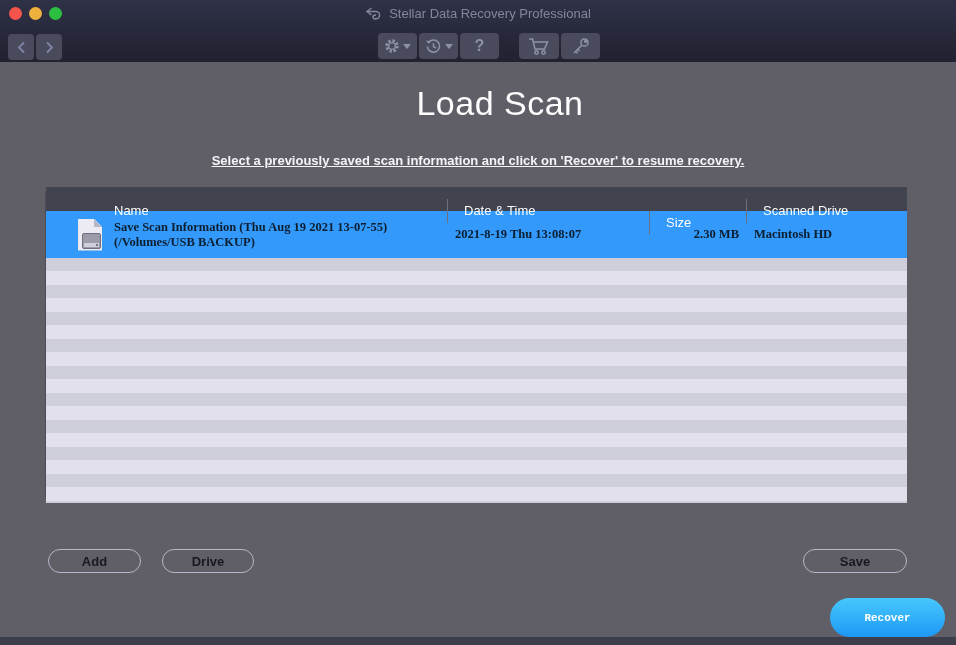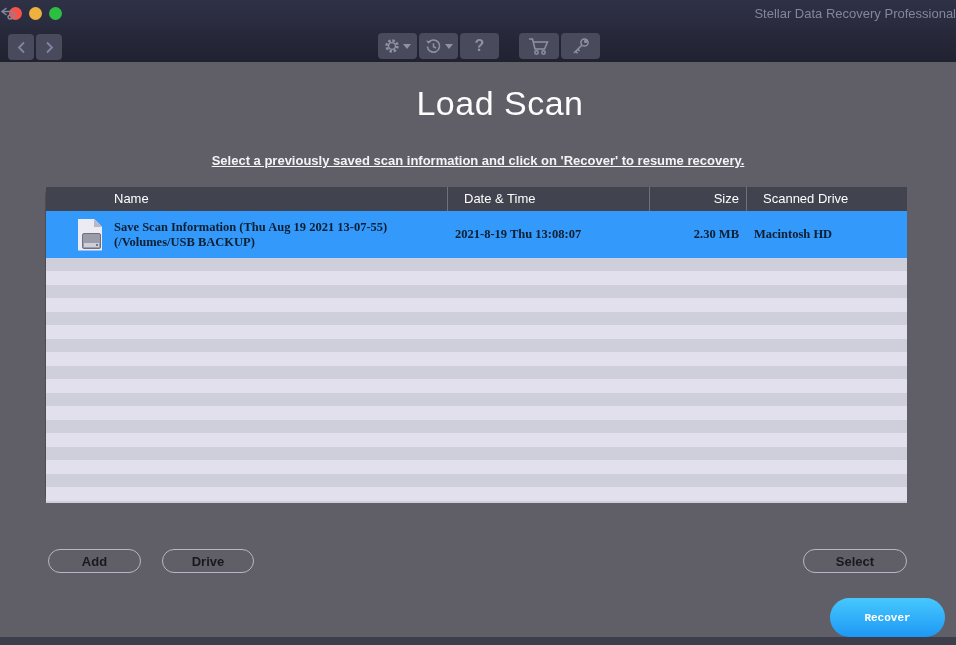--- a/index.html
+++ b/index.html
@@ -10,21 +10,21 @@
   
   #top-chrome { position:absolute; left:0; top:0; width:956px; height:62px;
     background:linear-gradient(#2f3147, #202230); }
 
   .traffic { position:absolute; top:7px; width:13px; height:13px; border-radius:50%; }
   #tl-close { left:9px;  background:#f4544c; }
   #tl-min   { left:29px; background:#efb13e; }
   #tl-zoom  { left:49px; background:#2dbf41; }
 
   #titlebar-center { position:absolute; top:0; left:0; width:956px; height:27px;
-    display:flex; align-items:center; justify-content:space-between; gap:7px; }
+    display:flex; align-items:center; justify-content:center; gap:7px; }
   #titlebar-center svg { display:block; }
   #app-title { color:#84879a; font-size:13px; }
 
   
   .tbtn { position:absolute; top:33px; height:26px; background:#494b5c; border:none;
     border-radius:4px; display:flex; align-items:center; justify-content:center; gap:3px;
     color:#8e92a6; cursor:default; }
   .navbtn { top:34px; width:26px; }
   #nav-back { left:8px; } #nav-fwd { left:36px; }
   #btn-settings { left:378px; width:39px; }
@@ -42,21 +42,21 @@
     color:#f4f4f7; font-size:13px; font-weight:600;text-decoration:underline; }
 
   
   #scan-table { position:absolute; left:45px; top:187px; width:862px; height:316px;
     border-left:1px solid #4d4c56;border-radius:8px; }
   #scan-header { display:grid; grid-template-columns:401px 202px 97px 162px; height:24px;
     background:#41434f; color:#ffffff; font-size:13px; align-items:center; }
   .hcell { height:24px; line-height:24px; padding-left:16px; white-space:nowrap; overflow:hidden; }
   .hcell + .hcell { border-left:1px solid #6e707c; }
   #hc-name { padding-left:68px; }
-  #hc-size { text-align:right; padding-right:7px; }
+  #hc-size { text-align:left; padding-right:7px;margin-top:24px; }
 
   #scan-row { display:grid; grid-template-columns:401px 202px 97px 162px; height:47px;
     background:#3399fb; color:#0d1e30; font-size:12.5px; font-weight:600; align-items:center;font-family:Liberation Serif, serif; }
   .rcell { white-space:nowrap; overflow:hidden; padding-left:8px; }
   #rc-size { text-align:right; padding-right:7px; }
   #rc-name { display:flex; align-items:center; gap:12px; padding-left:32px; line-height:15px; }
 
   
   .doc-icon { position:relative; width:24px; height:32px; flex:0 0 24px; }
   .doc-page { position:absolute; left:0; top:0; width:24px; height:32px; background:#eceaf2;
@@ -187,18 +187,18 @@
       <div class="rcell" id="rc-date">2021-8-19 Thu 13:08:07</div>
       <div class="rcell" id="rc-size">2.30 MB</div>
       <div class="rcell" id="rc-drive">Macintosh HD</div>
     </div>
 
     <div id="scan-stripes"></div>
   </div>
 
   <button class="pill" id="btn-add">Add</button>
   <button class="pill" id="btn-remove">Drive</button>
-  <button class="pill" id="btn-reset">Select</button>
+  <button class="pill" id="btn-reset">Save</button>
 
   <button id="btn-recover">Recover</button>
 
   <div id="bottom-bar"></div>
 </div>
 
 </body></html>

